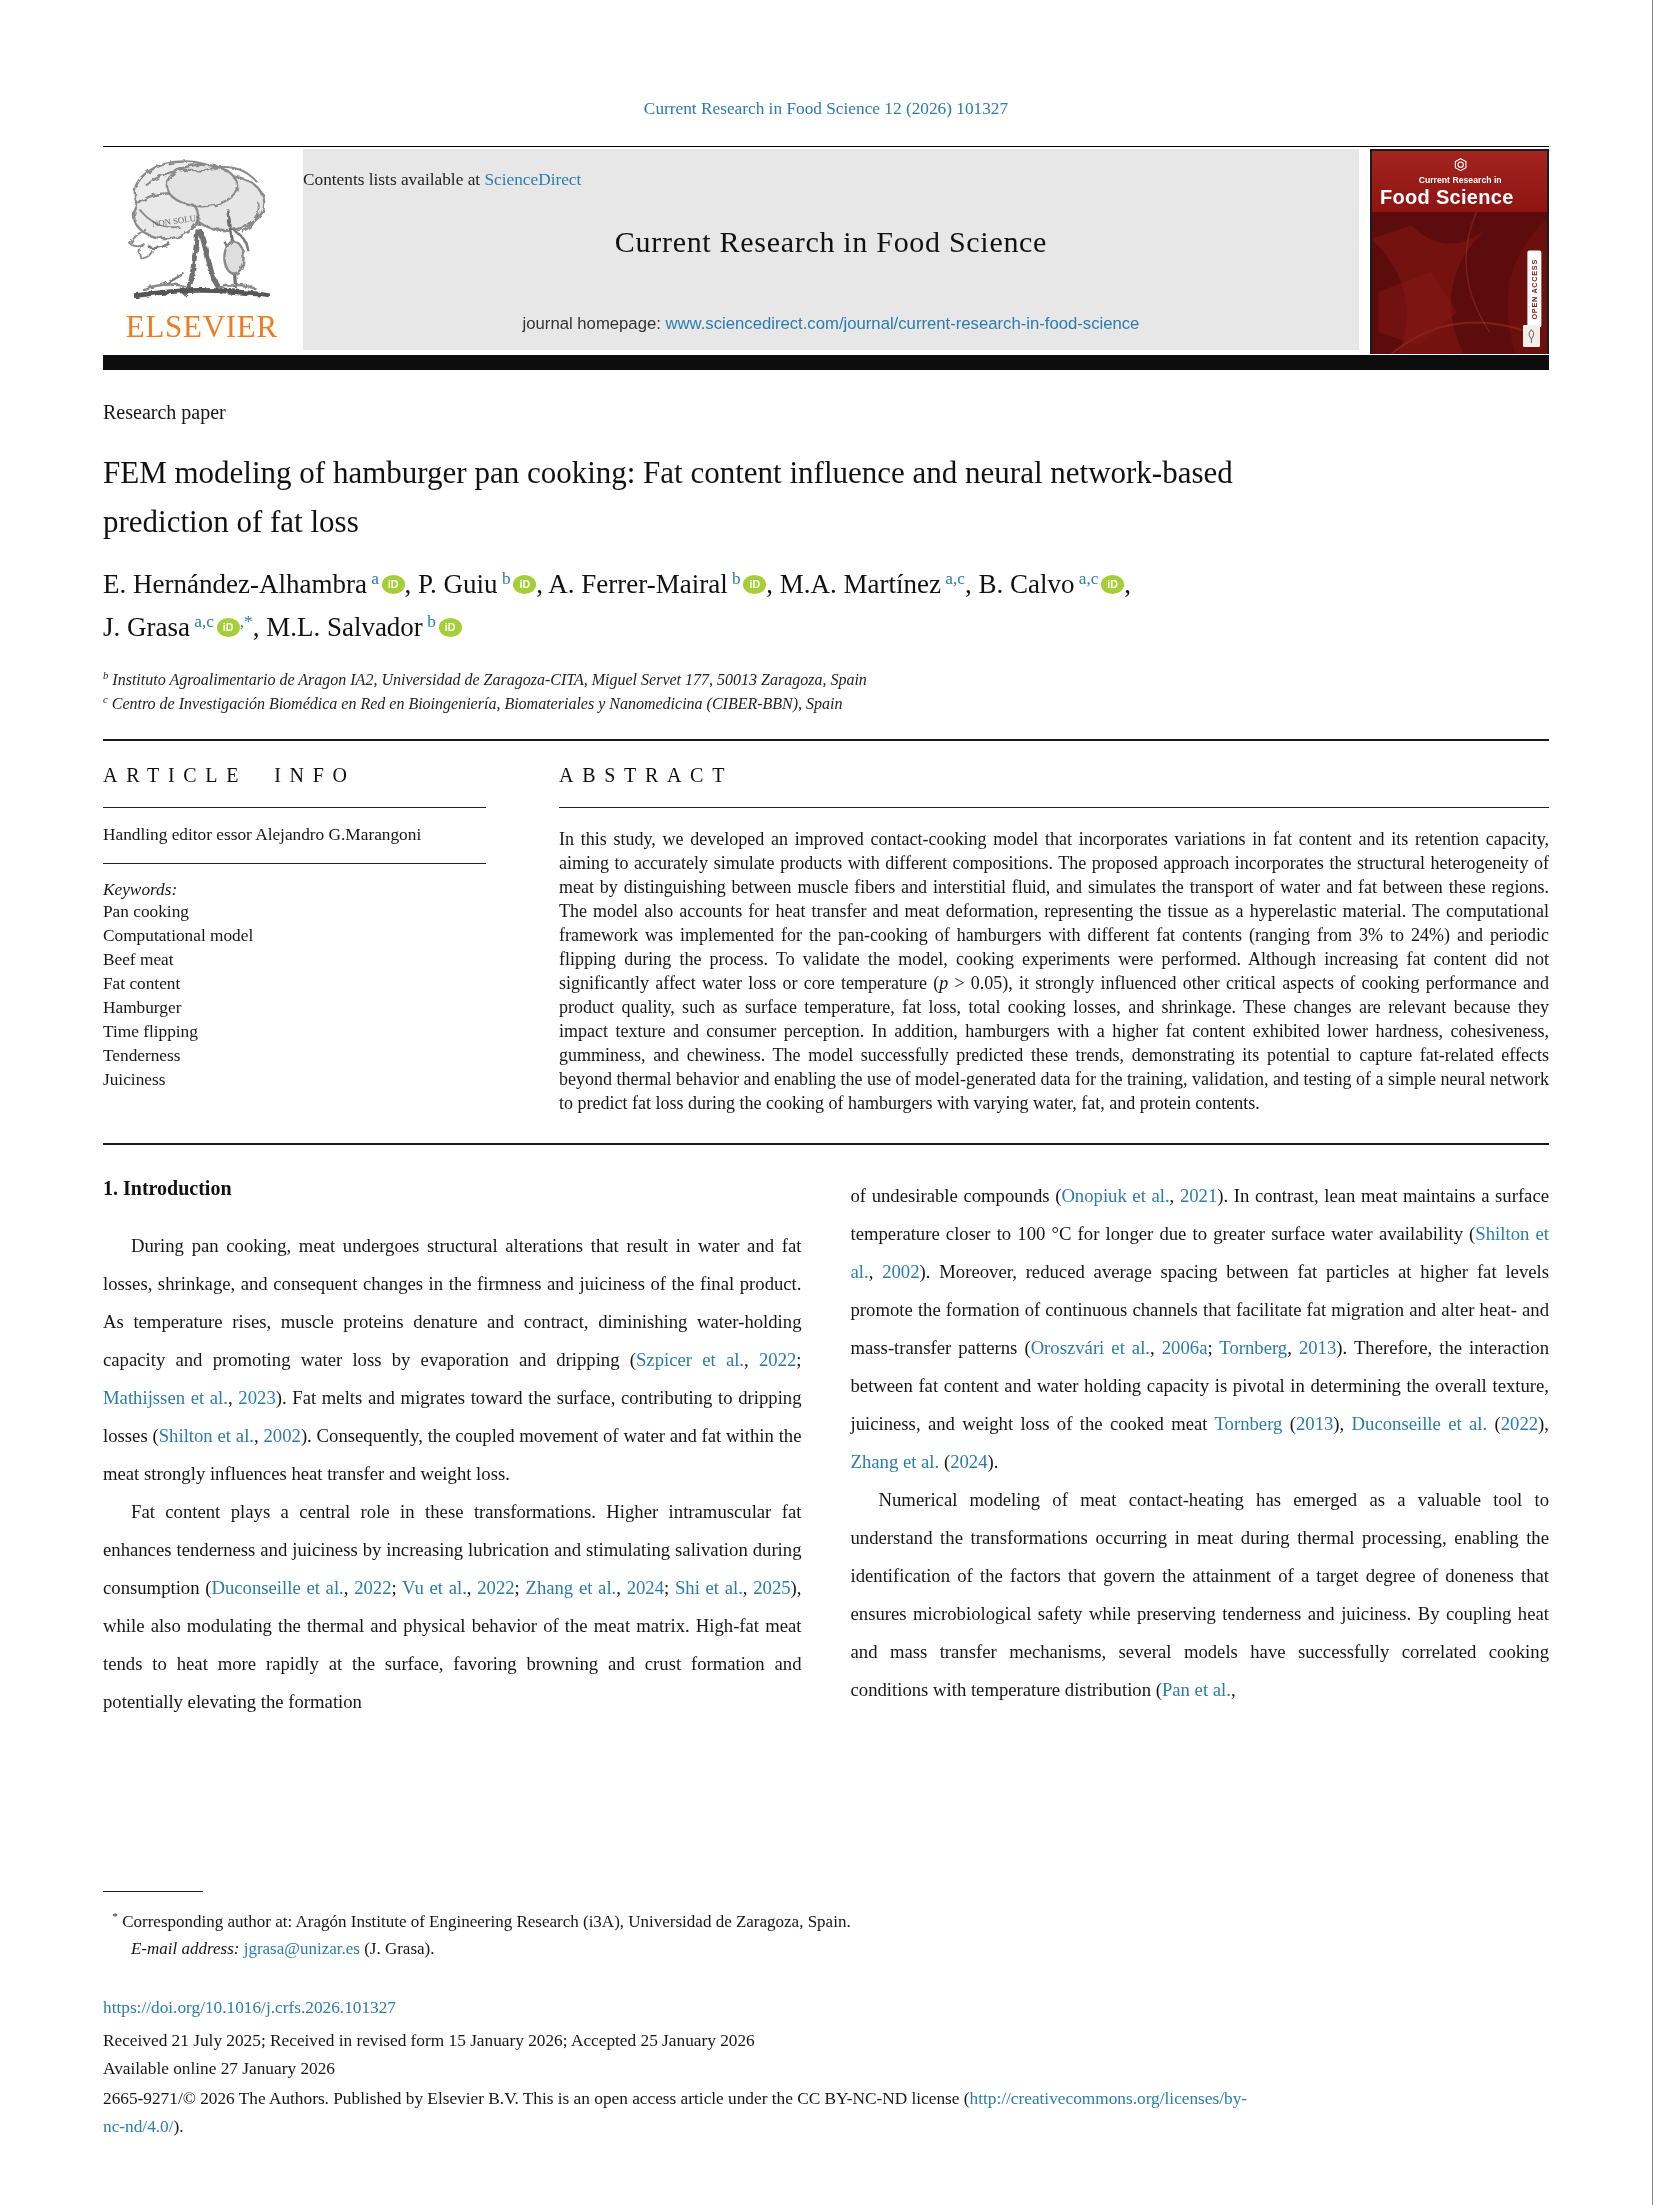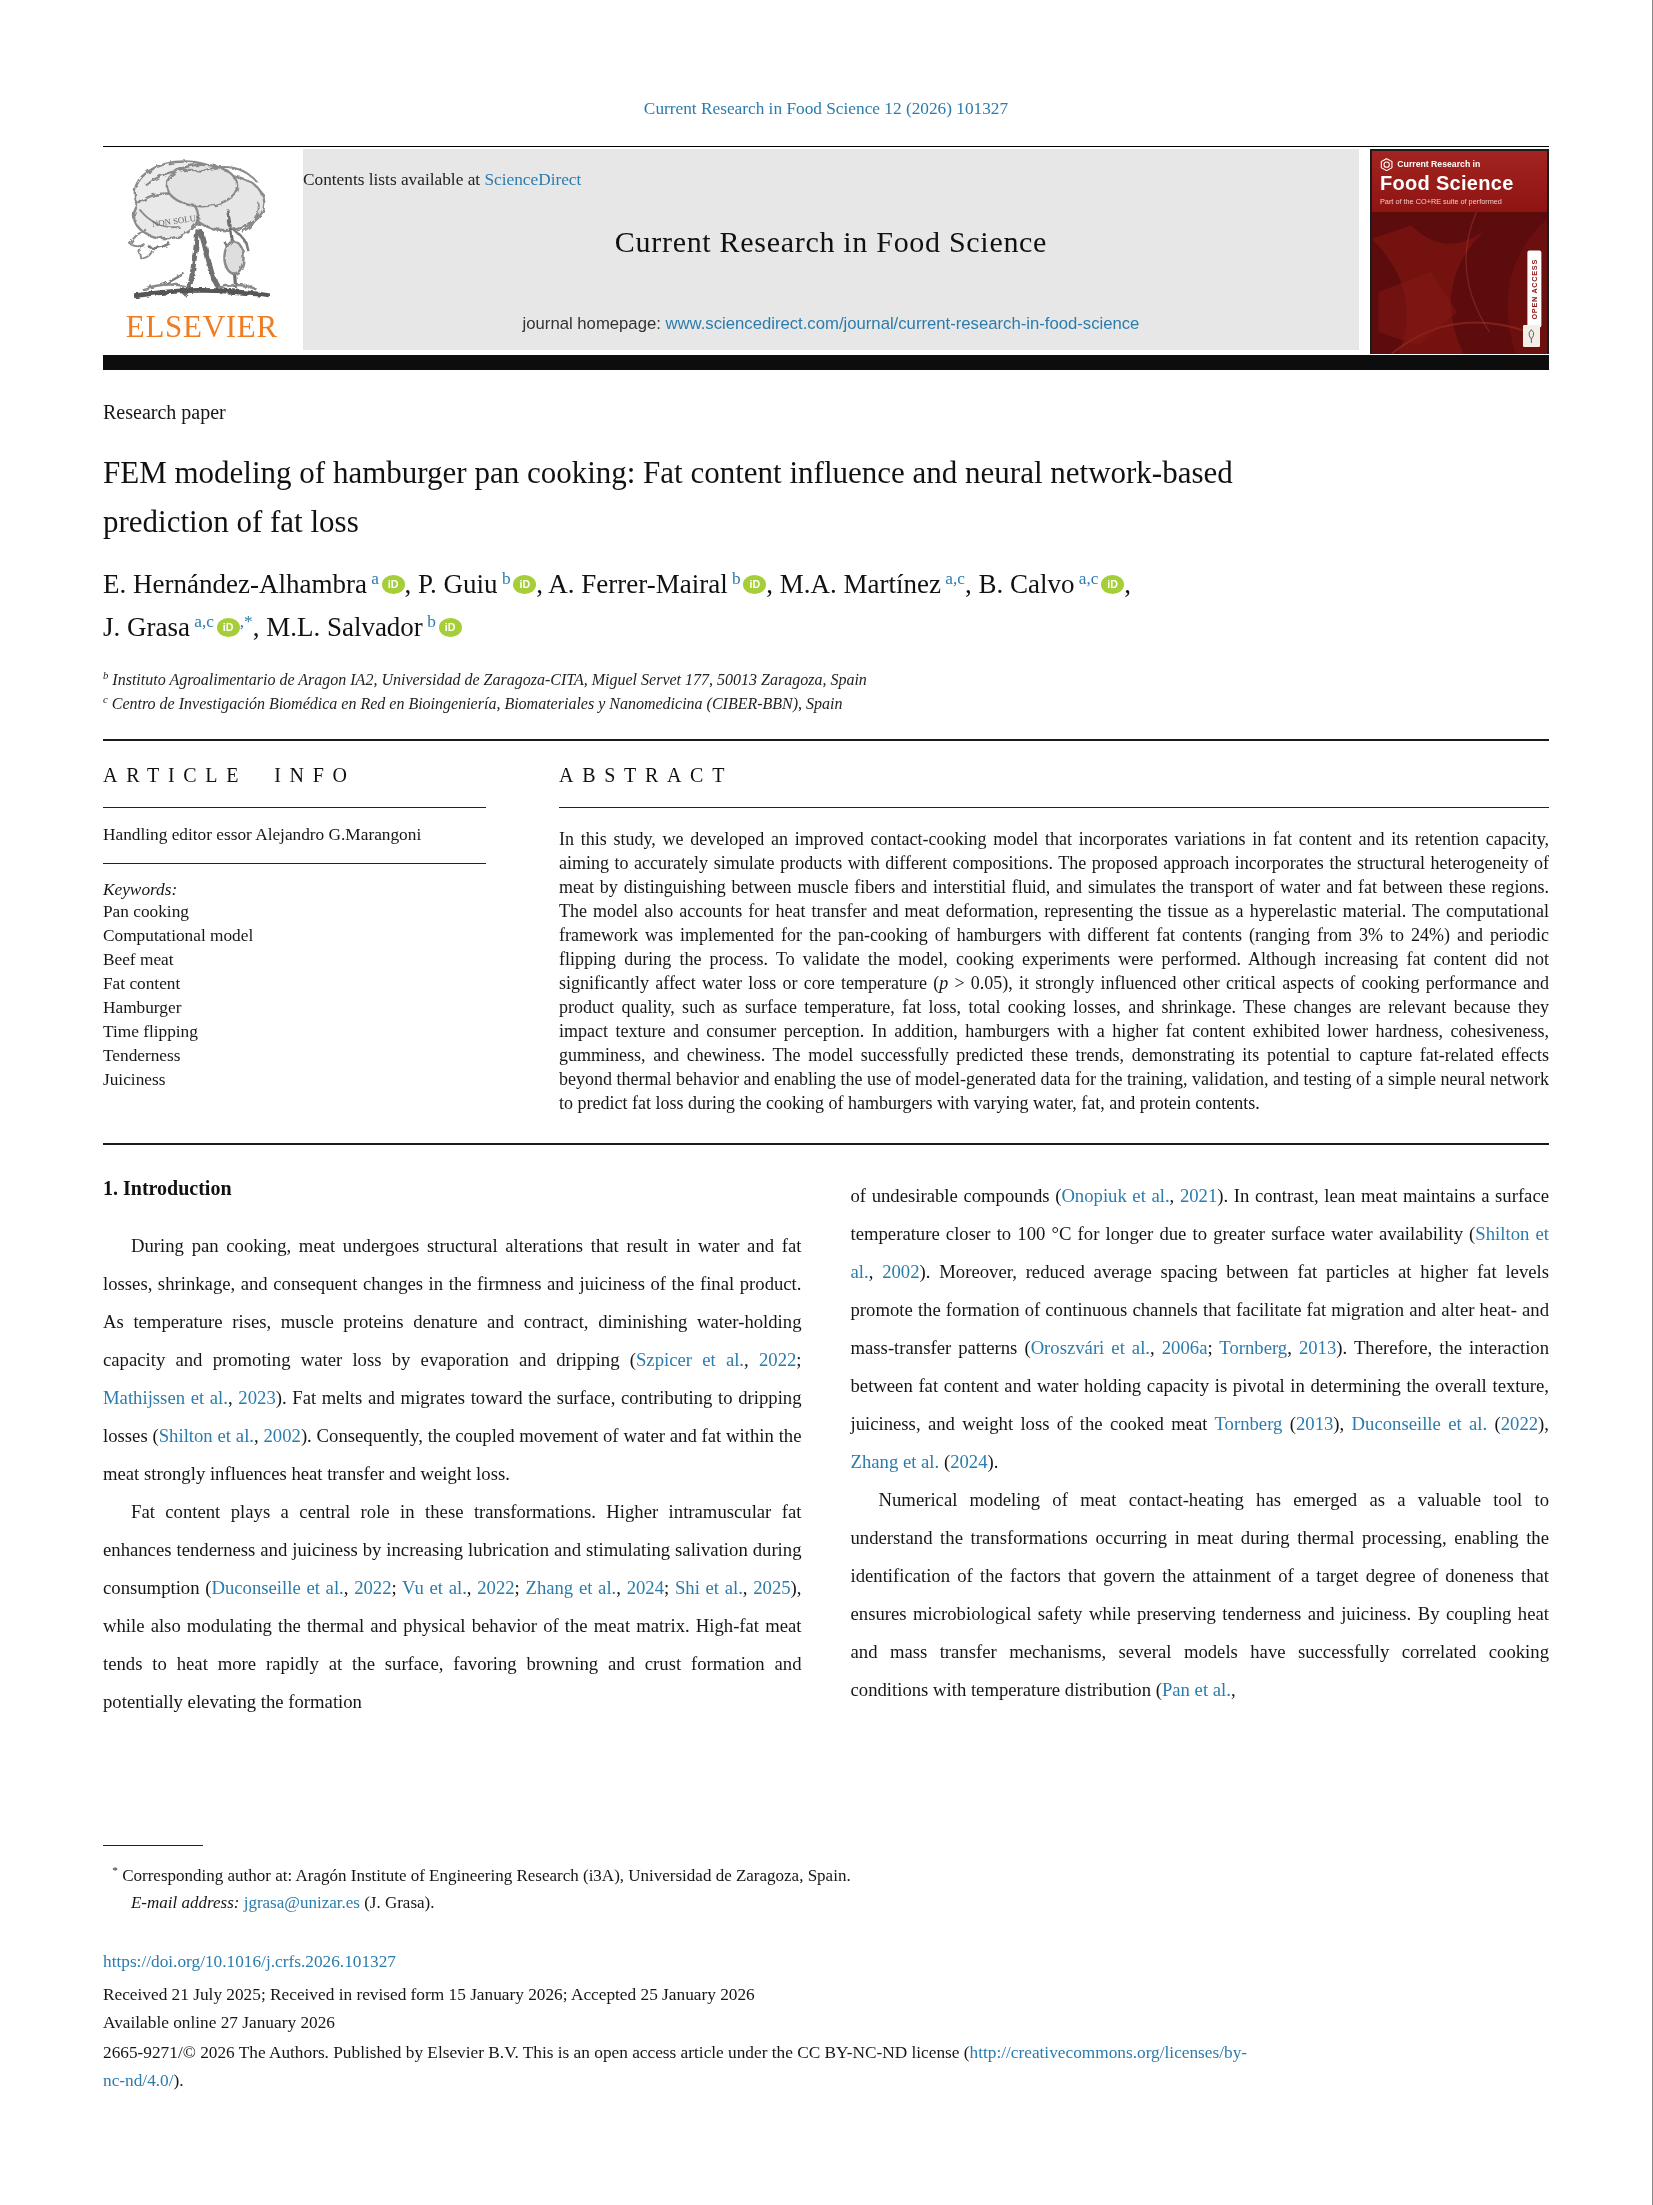--- a/index.html
+++ b/index.html
@@ -56,21 +56,21 @@
     position:absolute;right:0;top:0;width:179px;height:205px;
     background:linear-gradient(165deg,#7d1512 0%,#6b0f10 45%,#4e0a0b 100%);
     border:2px solid #1c1c1c;
   }
   .cover-top{
     position:relative;height:61px;
     background:linear-gradient(180deg,#a32420 0%,#8e1412 100%);
     padding:6.7px 6.7px 0 8px;color:#fff;
     font-family:"Liberation Sans", sans-serif;
   }
-  .cover-kicker{display:flex;align-items:center;gap:4px;font-size:8.7px;font-weight:bold;}
+  .cover-kicker{display:flex;align-items:center;gap:4px;font-size:8.7px;font-weight:bold;flex-direction:column;}
   .cover-title{font-size:20px;font-weight:bold;letter-spacing:0.3px;margin-top:0.7px;}
   .cover-sub{font-size:7.3px;color:#f0c9c4;margin-top:2px;}
   .cover-art{position:absolute;left:0;top:61px;width:100%;height:142px;}
   .oa-tag{
     position:absolute;right:5.3px;top:100px;
     background:#fff;border-radius:2px;
     padding:8px 2.7px;
     writing-mode:vertical-rl;transform:rotate(180deg);
     font-family:"Liberation Sans", sans-serif;
     font-size:7.3px;font-weight:bold;letter-spacing:0.7px;color:#8e1412;
@@ -116,21 +116,21 @@
   .rule-bottom{margin:28px 103px 0;border-top:2px solid #1a1a1a;}
 
   
   .intro{display:flex;gap:49px;margin:32px 103px 0;}
   .intro-col{flex:1;min-width:0;}
   .intro h3{font-size:20px;font-weight:bold;margin-bottom:27px;color:#111;}
   .intro p{font-size:18.7px;line-height:38px;text-align:justify;text-indent:28px;}
   .intro p.noindent{text-indent:0;}
 
   
-  .footer{position:absolute;left:103px;right:103px;top:1845px;font-size:17px;}
+  .footer{position:absolute;left:103px;right:103px;top:1891px;font-size:17px;}
   .fnrule{width:100px;border-top:1.3px solid #222;}
   .fnote{margin-top:16px;line-height:27px;padding-left:9.3px;}
   .fnote sup{font-size:11.3px;color:#222;}
   .fnote .line2{padding-left:18.7px;}
   .doi{margin-top:36px;color:var(--link);font-size:17.3px;}
   .meta{margin-top:9.3px;font-size:17.3px;line-height:28px;}
   .copyright{font-size:17.3px;line-height:28px;margin-top:1.3px;}
 </style>
 </head>
 <body>

